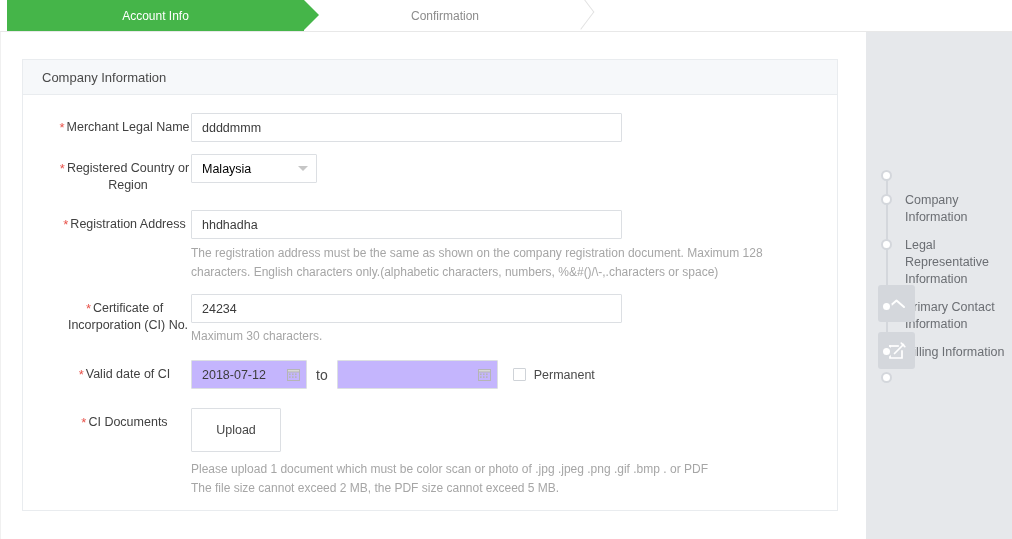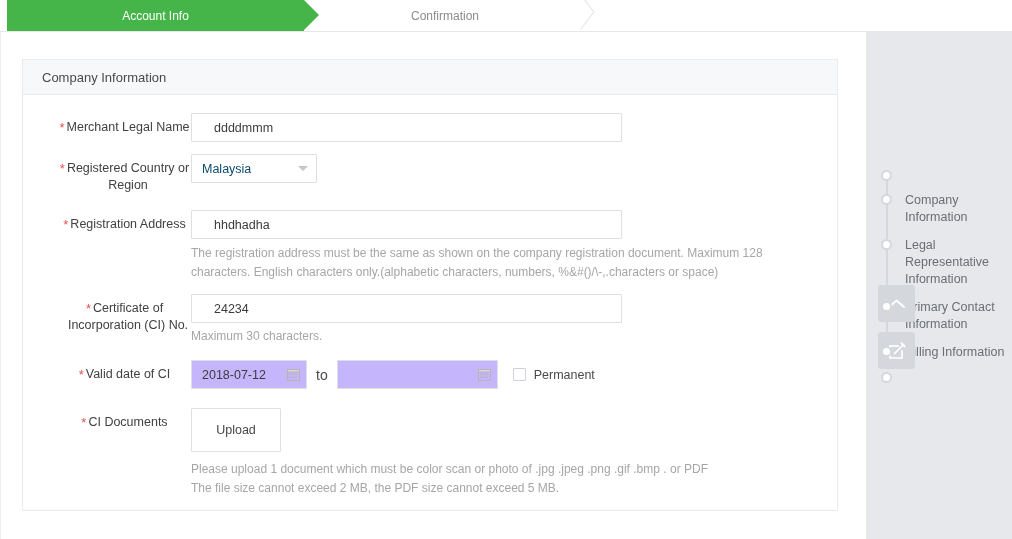--- a/index.html
+++ b/index.html
@@ -167,38 +167,38 @@
 
   
   .text-input {
     width: 431px;
     height: 29px;
     border: 1px solid #dcdfe3;
     background: #ffffff;
     font-family: "Liberation Sans", sans-serif;
     font-size: 12.5px;
     color: #3c3c3c;
-    padding: 0 22px;
+    padding: 0 10px;
     box-sizing: border-box;
     outline: none;
     border-radius: 1px;
   }
   .text-input::placeholder { color: #bfbfbf; }
 
   .select-box {
     width: 126px;
     height: 29px;
     border: 1px solid #dcdfe3;
     background: #ffffff;
     box-sizing: border-box;
     display: flex;
     align-items: center;
     padding: 0 8px 0 10px;
     font-size: 12.5px;
-    color: #0c4a6e;
+    color: #000000;
     border-radius: 1px;
     position: relative;
   }
   .select-value { flex: 1 1 auto; }
   .caret-down {
     width: 0; height: 0;
     border-left: 5px solid transparent;
     border-right: 5px solid transparent;
     border-top: 5px solid #c6c6c6;
     margin-left: 6px;

